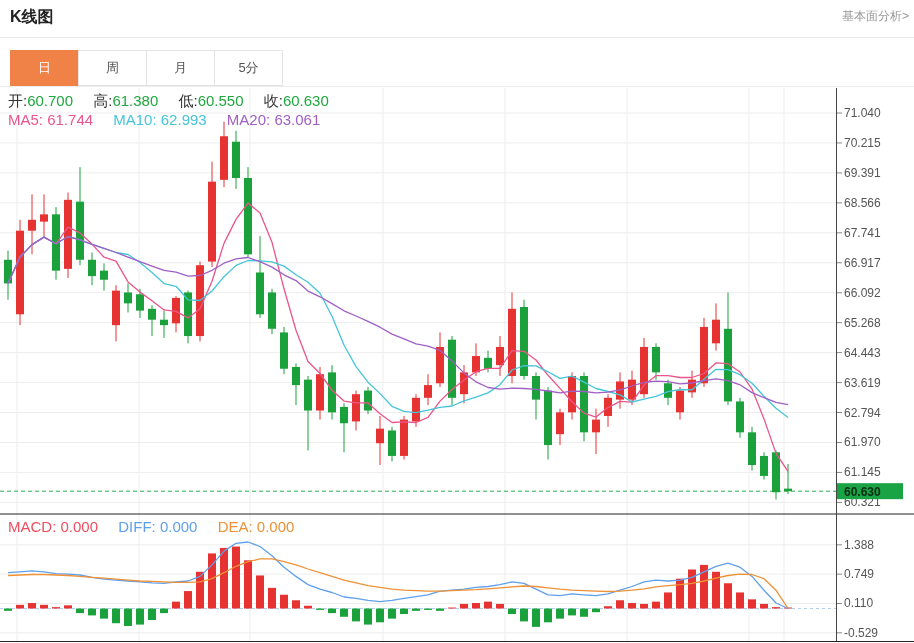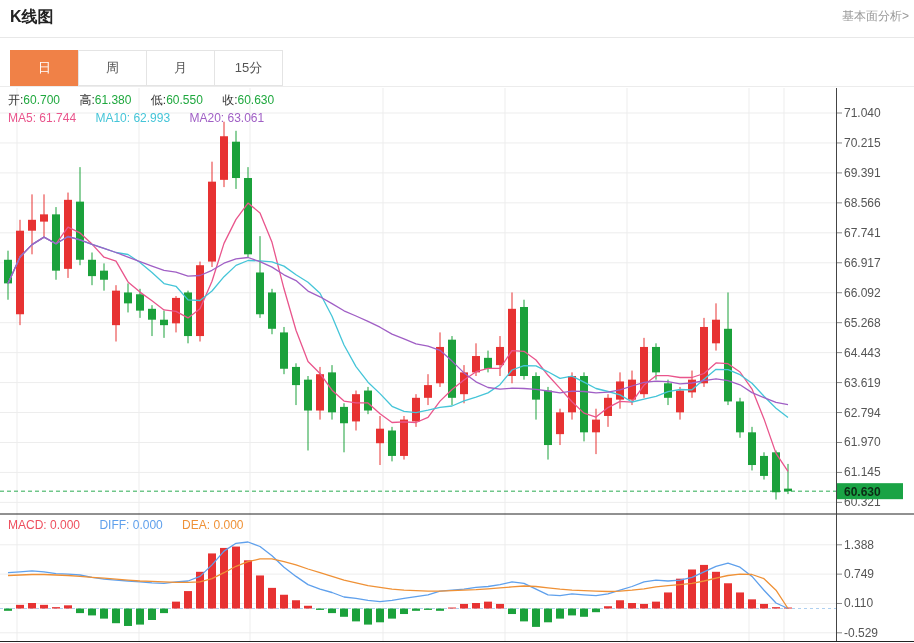--- a/index.html
+++ b/index.html
@@ -16,21 +16,21 @@
   .page-title{position:absolute;left:10px;top:7px;font-size:16px;font-weight:bold;color:#222;}
   .analysis-link{position:absolute;right:5px;top:8px;font-size:12px;color:#999;cursor:pointer;text-align:right;}
   .tabs{position:absolute;top:50px;left:10px;display:flex;}
   .tab{
     box-sizing:border-box;width:69px;height:36px;line-height:34px;text-align:center;
     font-size:13px;color:#555;background:#fff;border:1px solid #e4e4e4;margin-left:-1px;cursor:pointer;
   }
   .tab:first-child{margin-left:0;}
   .tab.active{background:var(--accent);border-color:var(--accent);color:#fff;}
   .tabs-underline{position:absolute;top:86px;left:0;width:914px;height:1px;background:#ececec;}
-  .legend{position:absolute;left:8px;font-size:12px;white-space:nowrap;z-index:3;}
+  .legend{position:absolute;left:8px;font-size:15px;white-space:nowrap;z-index:3;}
   .legend .item{margin-right:16px;}
   .legend .lbl{color:#333;}
   .legend .val-green{color:var(--text-green);}
   .legend .ma5{color:var(--ma5);}
   .legend .ma10{color:var(--ma10);}
   .legend .ma20{color:var(--ma20);}
   .legend .macd{color:var(--macd);}
   .legend .diff{color:var(--diff);margin-top:40px;}
   .legend .dea{color:var(--dea);}
   #ohlc-legend{top:92px;}
@@ -330,21 +330,21 @@
 
 <div class="header">
   <div class="page-title">K线图</div>
   <div class="analysis-link">基本面分析&gt;</div>
 </div>
 
 <div class="tabs">
   <div class="tab active">日</div>
   <div class="tab">周</div>
   <div class="tab">月</div>
-  <div class="tab">15分</div>
+  <div class="tab">5分</div>
 </div>
 <div class="tabs-underline"></div>
 
 <div class="legend" id="ohlc-legend">
   <span class="item"><span class="lbl">开:</span><span class="val-green">60.700</span></span>
   <span class="item"><span class="lbl">高:</span><span class="val-green">61.380</span></span>
   <span class="item"><span class="lbl">低:</span><span class="val-green">60.550</span></span>
   <span class="item"><span class="lbl">收:</span><span class="val-green">60.630</span></span>
 </div>
 

